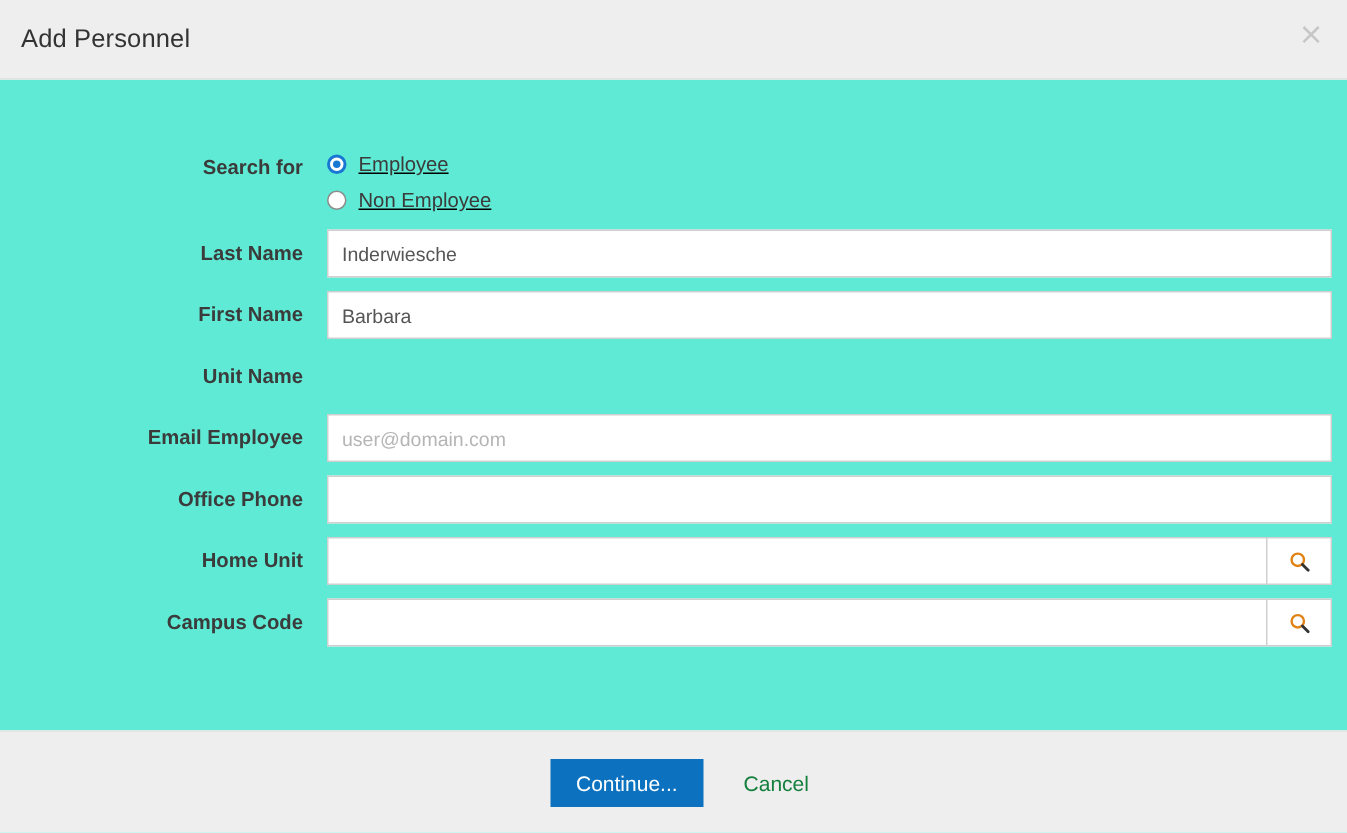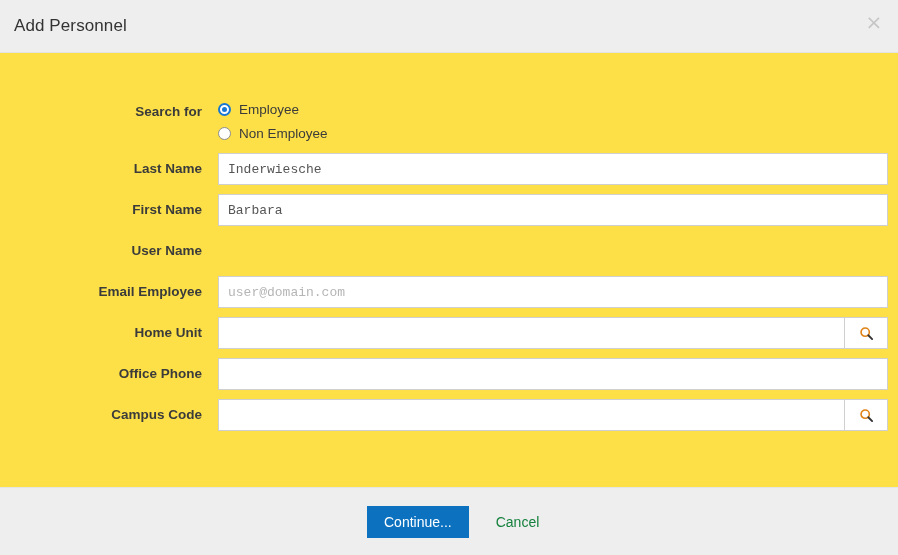--- a/index.html
+++ b/index.html
@@ -51,21 +51,21 @@
     font-size: 20px;
     color: #c6c6c6;
     cursor: pointer;
     font-family: "DejaVu Sans", sans-serif;
     user-select: none;
   }
 
   
   .dialog-body {
     flex: 1 1 auto;
-    background: #fde047;
+    background: #5eead4;
     padding-top: 47px;
     box-sizing: border-box;
   }
 
   .form-row {
     display: flex;
     align-items: flex-start;
     margin-bottom: 9px;
   }
   .form-row.radio-row {
@@ -96,21 +96,21 @@
     box-sizing: border-box;
   }
 
   .text-input {
     flex: 1 1 auto;
     height: 32px;
     box-sizing: border-box;
     border: 1px solid #cfcfcf;
     background: #ffffff;
     padding: 0 9px;
-    font-family: Liberation Mono, monospace;
+    font-family: Liberation Sans, sans-serif;
     font-size: 13px;
     color: #555555;
     outline: none;
     border-radius: 0;
   }
   .text-input::placeholder {
     color: #b5b5b5;
     opacity: 1;
   }
 
@@ -140,20 +140,21 @@
     display: flex;
     flex-direction: column;
     gap: 9px;
     padding-top: 2px;
   }
   .radio-option {
     display: flex;
     align-items: center;
     cursor: pointer;
     user-select: none;
+    text-decoration: underline;
   }
   .radio-mark {
     width: 13px;
     height: 13px;
     border-radius: 50%;
     box-sizing: border-box;
     flex: 0 0 13px;
     margin-right: 8px;
     position: relative;
   }
@@ -253,53 +254,53 @@
     </div>
 
     <div class="form-row">
       <div class="form-label">First Name</div>
       <div class="form-control">
         <input class="text-input" type="text" value="Barbara" style="">
       </div>
     </div>
 
     <div class="form-row">
-      <div class="form-label">User Name</div>
+      <div class="form-label">Unit Name</div>
     </div>
 
     <div class="form-row">
       <div class="form-label">Email Employee</div>
       <div class="form-control">
         <input class="text-input" type="text" placeholder="user@domain.com" style="">
+      </div>
+    </div>
+
+    <div class="form-row">
+      <div class="form-label">Office Phone</div>
+      <div class="form-control">
+        <input class="text-input" type="text" value="" style="">
       </div>
     </div>
 
     <div class="form-row">
       <div class="form-label">Home Unit</div>
       <div class="form-control">
         <div class="lookup-wrap">
           <input class="text-input" type="text" value="" style="">
           <button class="lookup-button">
             <svg width="15" height="15" viewBox="0 0 16 16">
               <circle cx="6.6" cy="6.6" r="4.4" fill="none" stroke="#e08214" stroke-width="1.7"></circle>
               <line x1="9.9" y1="9.9" x2="14" y2="14" stroke="#333333" stroke-width="2" stroke-linecap="round"></line>
             </svg>
           </button>
         </div>
       </div>
     </div>
 
     <div class="form-row">
-      <div class="form-label">Office Phone</div>
-      <div class="form-control">
-        <input class="text-input" type="text" value="" style="">
-      </div>
-    </div>
-
-    <div class="form-row">
       <div class="form-label">Campus Code</div>
       <div class="form-control">
         <div class="lookup-wrap">
           <input class="text-input" type="text" value="" style="">
           <button class="lookup-button">
             <svg width="15" height="15" viewBox="0 0 16 16">
               <circle cx="6.6" cy="6.6" r="4.4" fill="none" stroke="#e08214" stroke-width="1.7"></circle>
               <line x1="9.9" y1="9.9" x2="14" y2="14" stroke="#333333" stroke-width="2" stroke-linecap="round"></line>
             </svg>
           </button>

